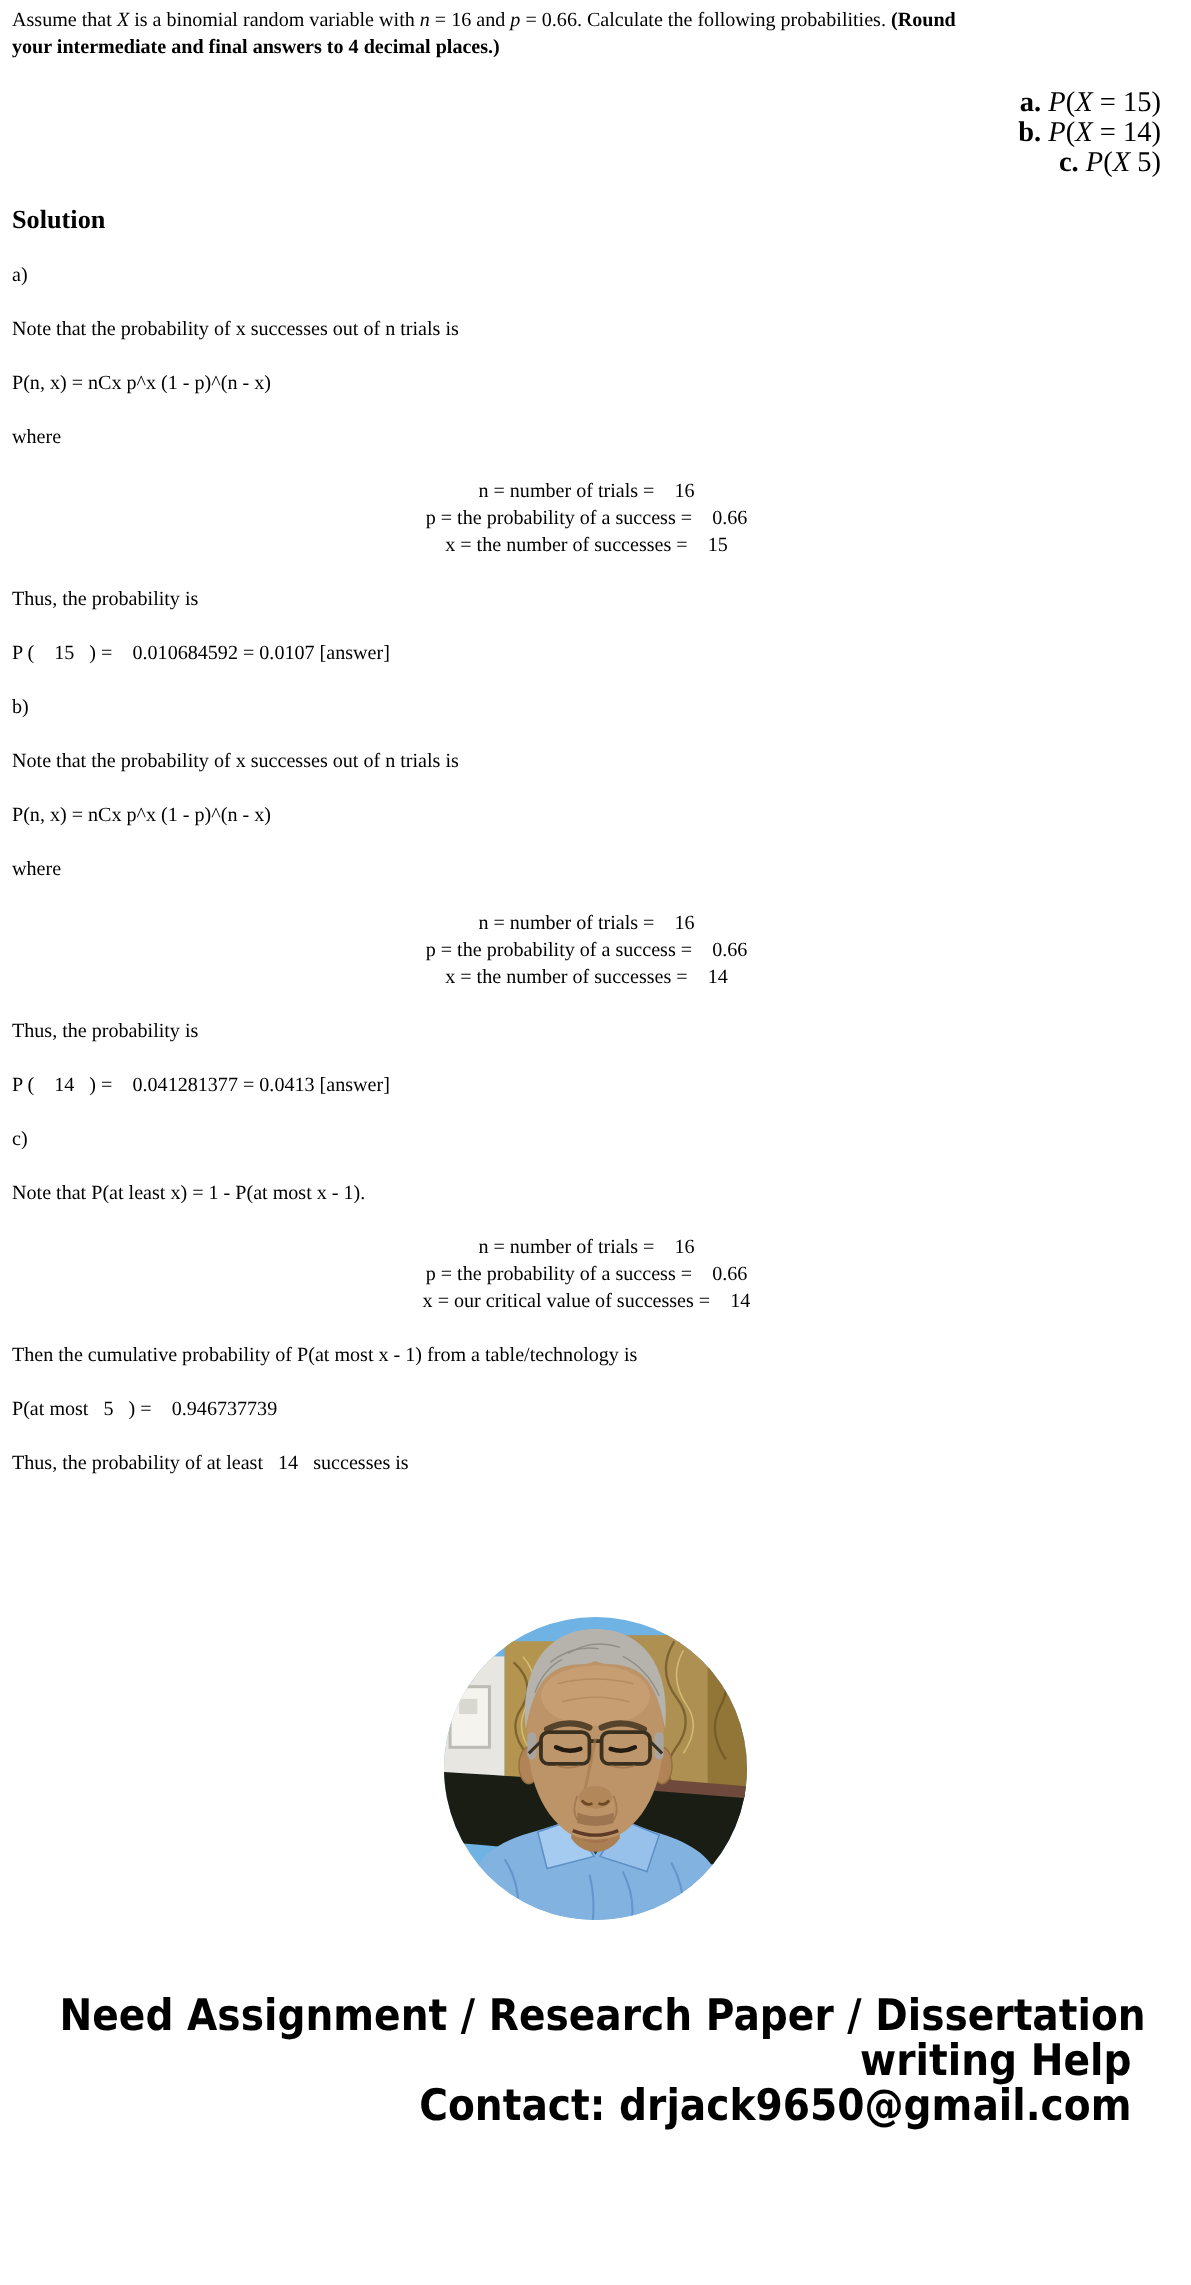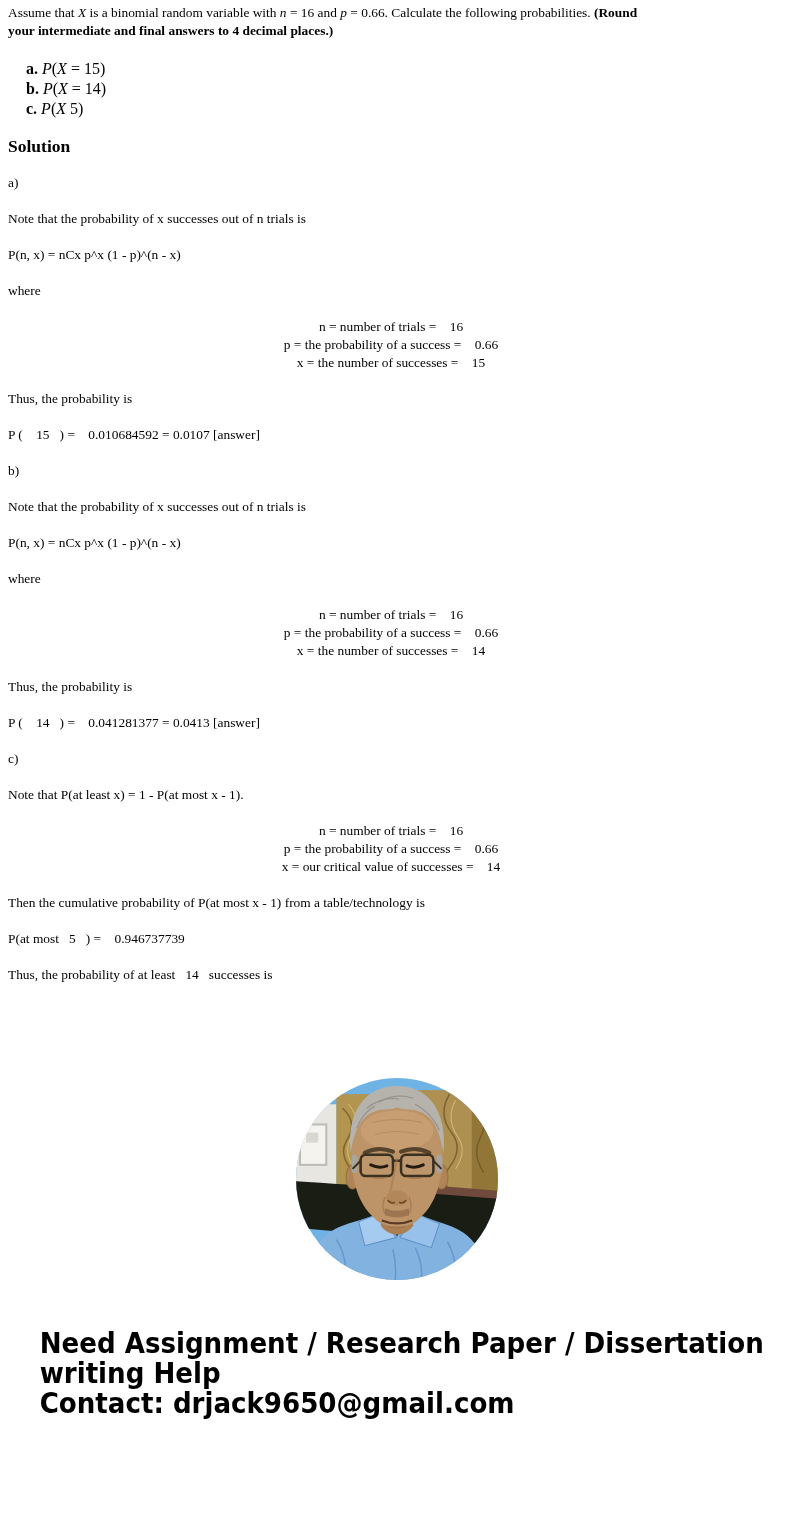--- a/index.html
+++ b/index.html
@@ -14,21 +14,21 @@
     font-size: 13.4px;
     line-height: 18px;
     overflow: hidden;
   }
   .content { padding: 4px 20px 0 8px; }
 
   .headline { line-height: 18px; white-space: pre-wrap; }
   .headline i { font-style: italic; }
   .bold-seg { font-weight: bold; }
 
-  .plist { margin: 19px 0 0 18px; font-size: 16px; line-height: 20px; }
+  .plist { margin: 19px 0 0 18px; font-size: 19px; line-height: 20px; text-align: right; }
   .pitem b { font-weight: bold; }
   .pitem .math i { font-style: italic; }
 
   h2.solution {
     font-size: 17.5px;
     line-height: 19px;
     font-weight: bold;
     margin: 18px 0 3px 0;
   }
 
@@ -42,21 +42,21 @@
 
   .avatar-wrap {
     width: 202px;
     height: 202px;
     margin: 94px auto 0 auto;
   }
   .avatar-wrap svg { display: block; width: 202px; height: 202px; }
 
   .footer {
     margin-top: 48px;
-    text-align: left;
+    text-align: right;
     font-family: "DejaVu Sans", sans-serif;
     font-weight: bold;
     font-size: 29px;
     color: #000000;
   }
   .footer .fline {
     display: block;
     line-height: 30px;
     white-space: nowrap;
     transform: scaleX(0.9);

